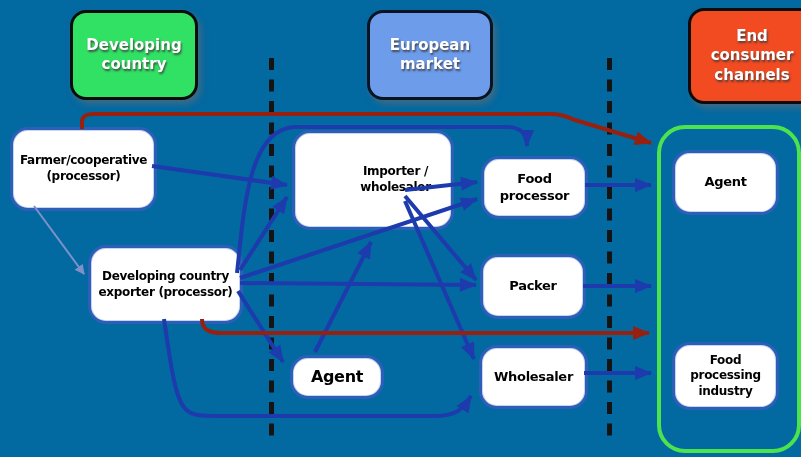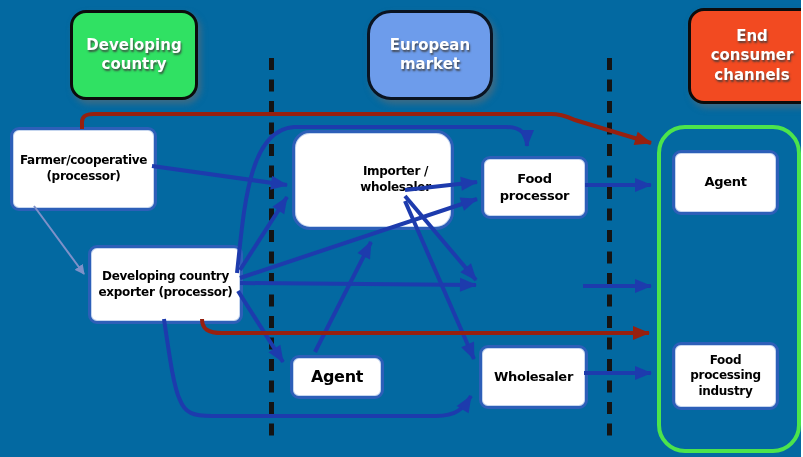--- a/index.html
+++ b/index.html
@@ -9,26 +9,26 @@
   }
   
   .hdr{
     position:absolute;display:flex;align-items:center;justify-content:center;text-align:center;
     border:3px solid #0c0c0c;border-radius:16px;
     color:#fff;font-weight:bold;font-size:15px;line-height:1.3;white-space:pre-line;
     text-shadow:1px 2px 2px rgba(60,60,60,.85);
     box-shadow:3px 4px 6px rgba(110,110,110,.55);
   }
   #hdr-developing{left:70px;top:10px;width:122px;height:84px;background:#30E163;}
-  #hdr-european{left:367px;top:10px;width:120px;height:84px;background:#6D9CEB;border-color:#0a1422;border-radius:24px;}
+  #hdr-european{left:367px;top:10px;width:120px;height:84px;background:#6D9CEB;border-color:#0a1422;}
   #hdr-end{left:688px;top:8px;width:122px;height:90px;background:#F24A21;}
   
   .node{
     position:absolute;display:flex;align-items:center;justify-content:center;text-align:center;
-    background:#fff;border:3px solid #2D5FB8;border-radius:9px;
+    background:#fff;border:3px solid #2D5FB8;border-radius:18px;
     color:#000;font-weight:bold;font-size:12px;line-height:1.3;white-space:pre-line;
     letter-spacing:-0.3px;z-index:2;
     box-shadow:inset 0 0 0 1px rgba(150,180,225,.55);
   }
   #node-farmer{left:10px;top:127px;width:141px;height:78px;}
   #node-exporter{left:88px;top:245px;width:149px;height:73px;}
   #node-importer{left:292px;top:130px;width:111px;height:94px;border-radius:18px;font-size:12px;padding-left:45px;}
   #node-agent{left:290px;top:355px;width:88px;height:38px;font-size:16px;}
   #node-foodproc{left:481px;top:156px;width:101px;height:57px;font-size:13px;}
   #node-packer{left:480px;top:254px;width:100px;height:59px;font-size:13px;}
@@ -64,20 +64,21 @@
 
   <div class="node" id="node-farmer">Farmer/cooperative
 (processor)</div>
   <div class="node" id="node-exporter">Developing country
 exporter (processor)</div>
   <div class="node" id="node-importer">Importer /
 wholesaler</div>
   <div class="node" id="node-agent">Agent</div>
   <div class="node" id="node-foodproc">Food
 processor</div>
+  <div class="node" id="node-packer">Packer</div>
   <div class="node" id="node-wholesaler">Wholesaler</div>
   <div class="node" id="node-retail">Agent</div>
   <div class="node" id="node-foodind">Food
 processing
 industry</div>
 
   <svg id="overlay" width="803" height="457" viewBox="0 0 803 457">
     <defs>
       <marker id="mb" markerUnits="userSpaceOnUse" markerWidth="19" markerHeight="16" refX="17" refY="8" orient="auto">
         <path d="M1,1 L18,8 L1,15 z" fill="#1D3BAD"></path>

